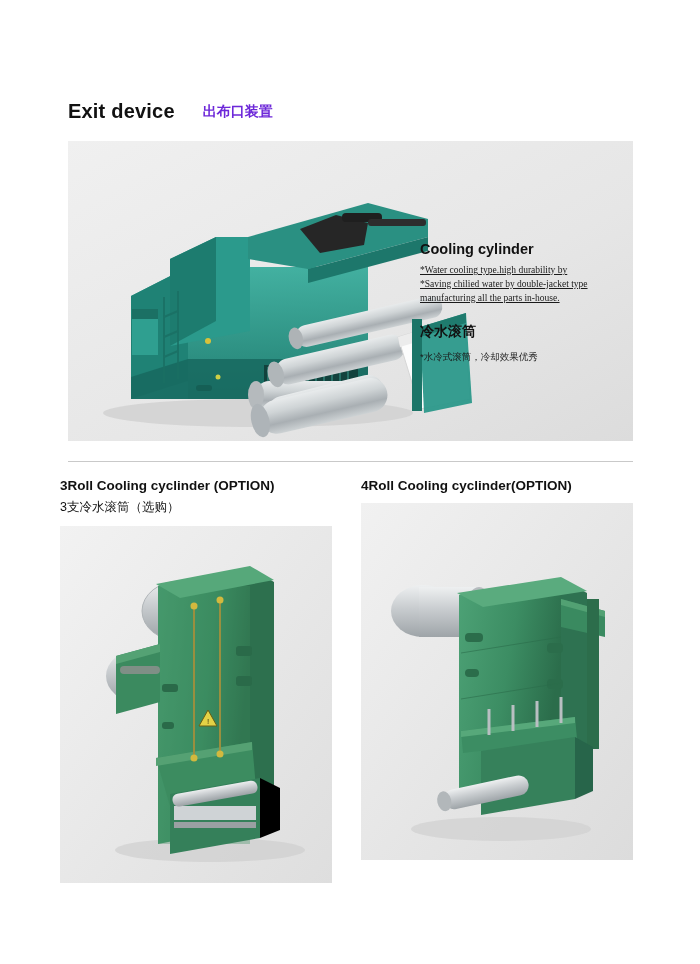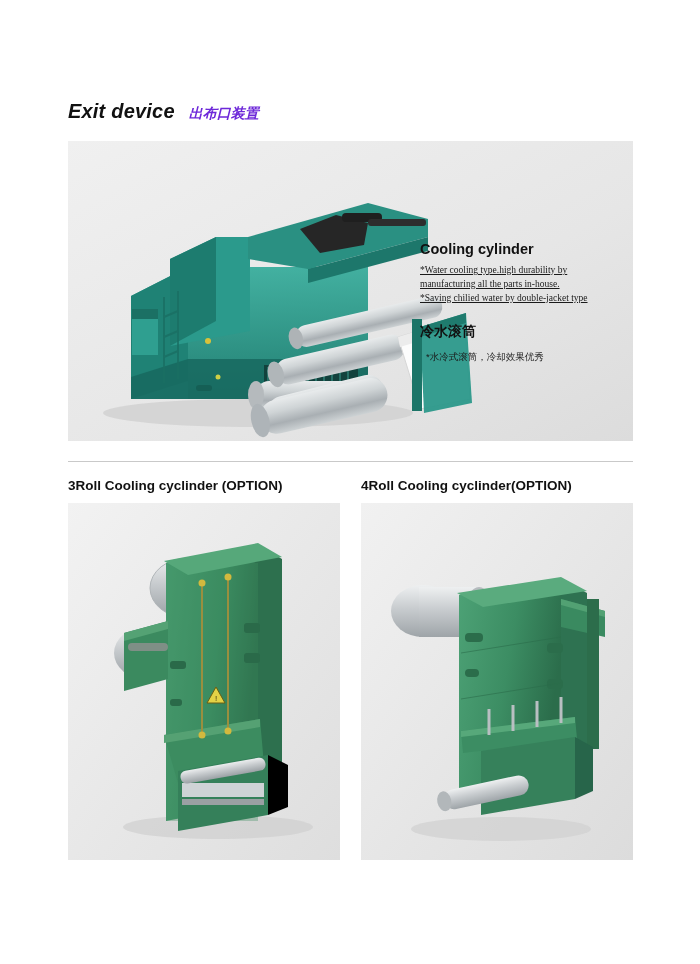--- a/index.html
+++ b/index.html
@@ -22,23 +22,22 @@
     width: 700px;
     height: 964px;
   }
 
   
   .header {
     position: absolute;
     left: 68px;
     top: 100px;
     display: flex;
-    align-items: flex-end;
-    gap: 14px;
-    font-style: italic;
+    align-items: center;
+    gap: 28px;
   }
   .header-en {
     font-size: 20px;
     font-weight: bold;
     letter-spacing: 0.2px;
     color: #111;
   }
   .header-cn {
     font-size: 14px;
     font-weight: bold;
@@ -80,40 +79,39 @@
     font-size: 14px;
     font-weight: bold;
     color: #111;
     margin-top: 18px;
     margin-bottom: 8px;
   }
   .cap-line-cn {
     font-size: 9.5px;
     line-height: 1.6;
     color: #1a1a1a;
-    margin-left: 6px;
   }
 
   
   .divider {
     position: absolute;
     left: 68px;
     top: 461px;
     width: 565px;
     height: 1px;
     background: #c9c9c9;
   }
 
   
   .panel {
     position: absolute;
     top: 478px;
     width: 272px;
   }
-  .panel.left { left: 68px; }
+  .panel.left { left: 60px; }
   .panel.right { left: 361px; }
 
   .panel-title-en {
     font-size: 13.5px;
     font-weight: bold;
     color: #111;
     white-space: nowrap;
   }
   .panel-title-cn {
     font-size: 12.5px;
@@ -243,30 +241,31 @@
         <line x1="96" y1="176" x2="110" y2="170"></line>
         <line x1="96" y1="196" x2="110" y2="190"></line>
         <line x1="96" y1="216" x2="110" y2="210"></line>
       </g>
     </svg>
   </div>
 
   <div class="main-caption">
     <div class="cap-title-en">Cooling cylinder</div>
     <div class="cap-line">*Water cooling type.high durability by</div>
+    <div class="cap-line">*Saving chilied water by double-jacket type</div>
     <div class="cap-line">manufacturing all the parts in-house.</div>
-    <div class="cap-line">*Saving chilied water by double-jacket type</div>
     <div class="cap-title-cn">冷水滚筒</div>
     <div class="cap-line-cn">*水冷式滚筒，冷却效果优秀</div>
   </div>
 
   <div class="divider"></div>
 
   <div class="panel left">
     <div class="panel-title-en">3Roll Cooling cyclinder (OPTION)</div>
+    <div class="panel-title-cn">3支冷水滚筒（选购）</div>
     <div class="panel-photo">
       <svg width="272" height="357" viewBox="0 0 272 357">
         <defs>
           <linearGradient id="bg2" x1="0" y1="0" x2="1" y2="1">
             <stop offset="0%" stop-color="#f2f2f2"></stop>
             <stop offset="100%" stop-color="#dedede"></stop>
           </linearGradient>
           <linearGradient id="grn1" x1="0" y1="0" x2="1" y2="0.3">
             <stop offset="0%" stop-color="#4a9e72"></stop>
             <stop offset="60%" stop-color="#3a8b61"></stop>

